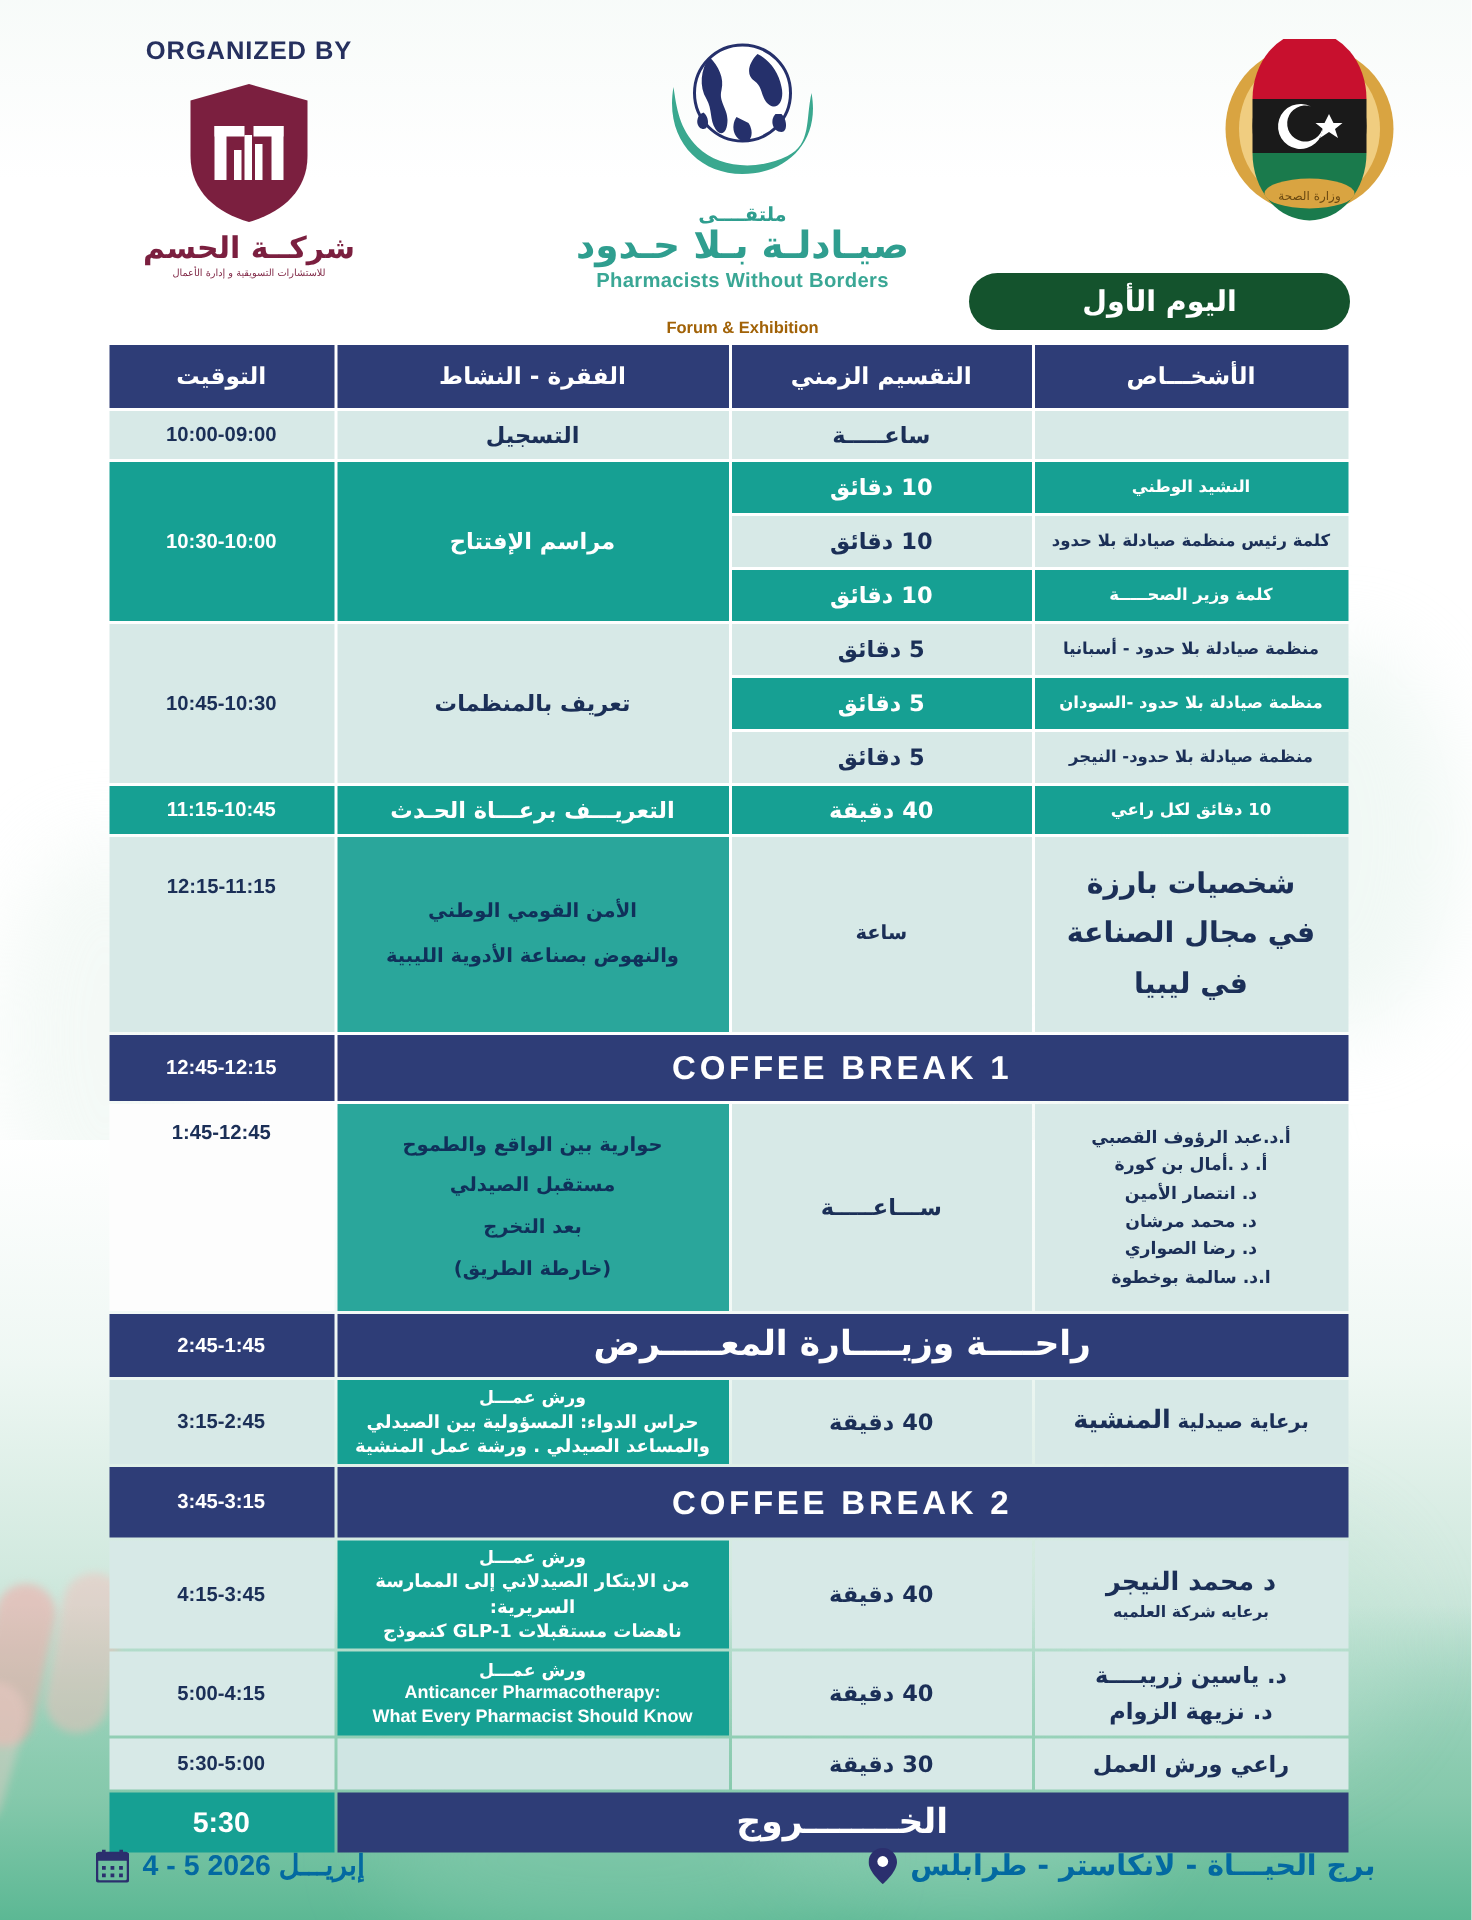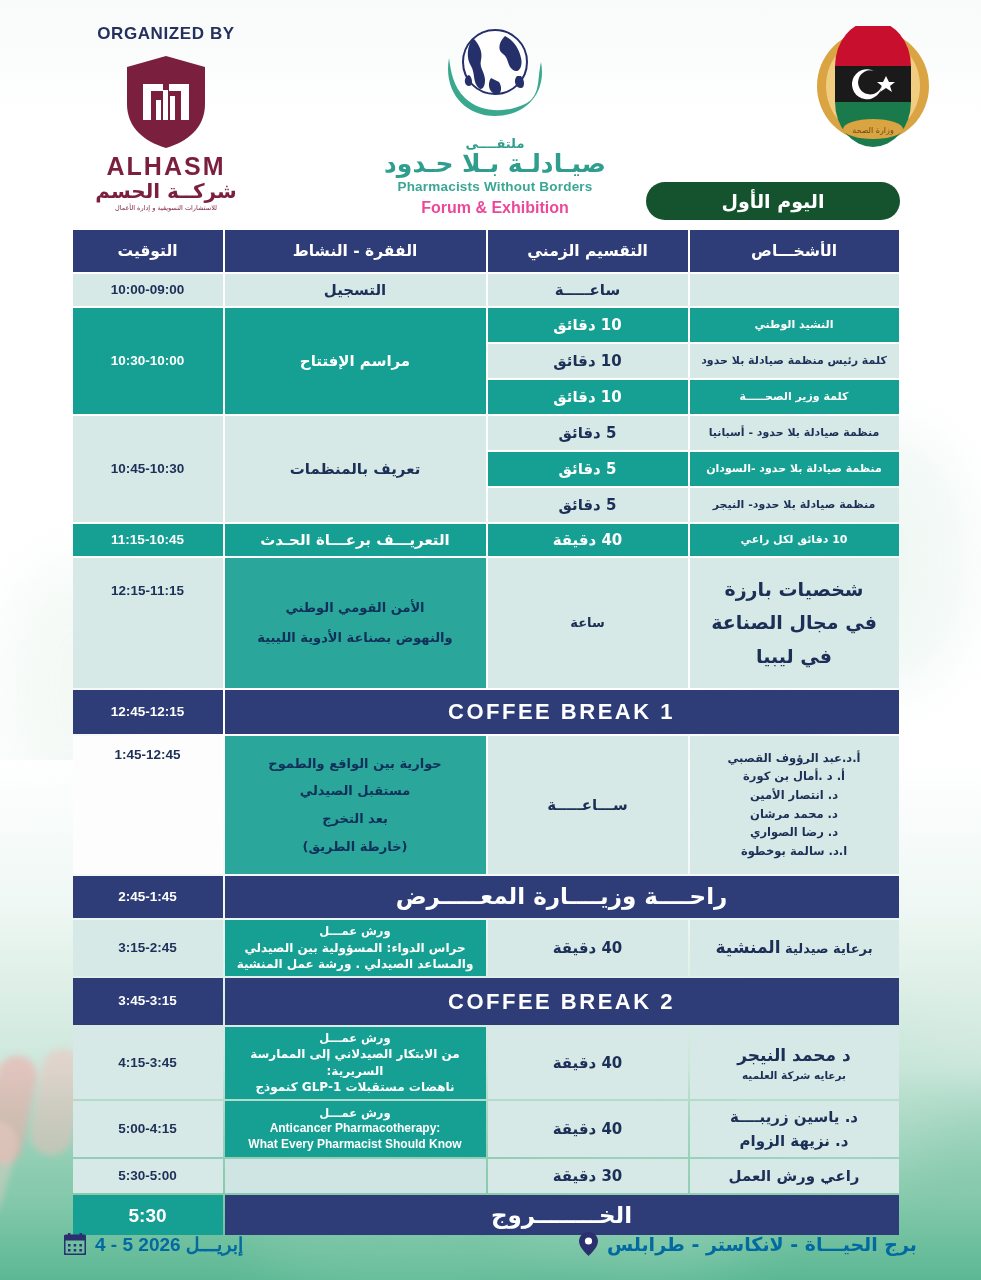--- a/index.html
+++ b/index.html
@@ -72,21 +72,21 @@
   }
   .pwb-ar{
     font-size:25px;font-weight:bold;color:#2f9e8f;letter-spacing:1px;line-height:1.1;margin-top:-1px;
   }
   .pwb-en{
     font-family:"Liberation Sans",sans-serif;direction:ltr;
     font-size:13.5px;font-weight:bold;color:#3aa795;letter-spacing:.2px;margin-top:1px;
   }
   .pwb-fe{
     font-family:"Liberation Sans",sans-serif;direction:ltr;
-    font-size:16px;font-weight:bold;color:#ec4899;margin-top:5px;
+    font-size:11px;font-weight:bold;color:#a16207;margin-top:19px;
   }
 
   .logo-moh{position:absolute;left:786px;top:26px;width:175px;height:130px;}
   .day-badge{
     position:absolute;left:646px;top:182px;width:254px;height:38px;
     background:#14532d;border-radius:19px;color:#fff;
     display:flex;align-items:center;justify-content:center;
     font-size:19px;font-weight:bold;letter-spacing:.5px;
   }
 
@@ -175,21 +175,20 @@
         <path d="M43 2 L82 13 L82 50 C82 74 64 88 43 94 C22 88 4 74 4 50 L4 13 Z" fill="#7b1f3f"></path>
         <rect x="20" y="30" width="8" height="36" fill="#ffffff"></rect>
         <rect x="20" y="30" width="20" height="7" fill="#ffffff"></rect>
         <rect x="58" y="30" width="8" height="36" fill="#ffffff"></rect>
         <rect x="46" y="30" width="20" height="7" fill="#ffffff"></rect>
         <rect x="33" y="46" width="5" height="20" fill="#ffffff"></rect>
         <rect x="40" y="36" width="5" height="30" fill="#ffffff"></rect>
         <rect x="47" y="42" width="5" height="24" fill="#ffffff"></rect>
       </svg>
     </div>
-    <div class="alhasm-en">ALHASM</div>
     <div class="alhasm-ar">شركــة الحسم</div>
     <div class="alhasm-sub">للاستشارات التسويقية و إدارة الأعمال</div>
   </div>
 
   <div class="logo-center">
     <div class="globe-hand">
       <svg width="125" height="112" viewBox="0 0 125 112">
         <path d="M16 40 C10 74 32 98 62 98 C92 98 114 76 108 44 C104 62 108 78 92 86 C72 96 46 94 32 80 C20 68 18 54 16 40 Z" fill="#3aa88f"></path>
         <circle cx="62" cy="44" r="33" fill="#ffffff"></circle>
         <circle cx="62" cy="44" r="32" fill="none" stroke="#25306b" stroke-width="2"></circle>

